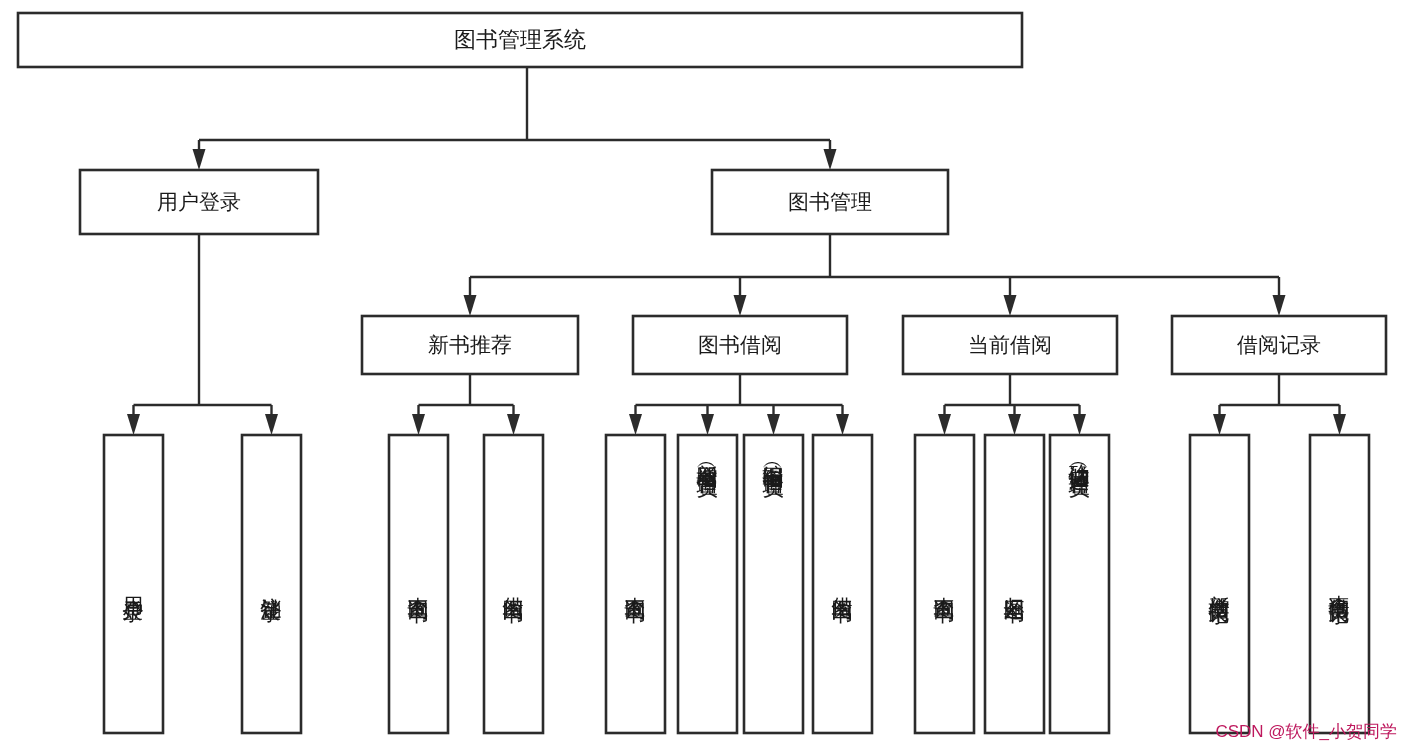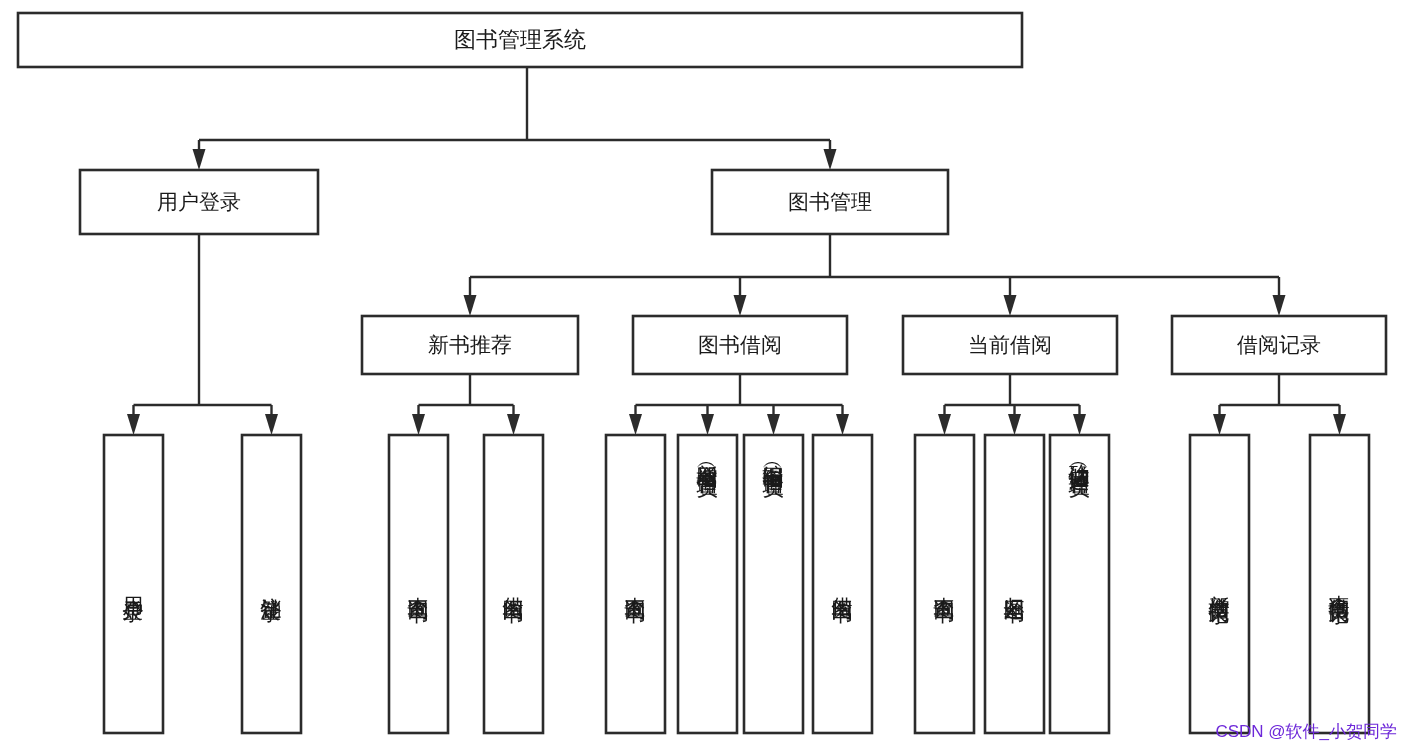--- a/index.html
+++ b/index.html
@@ -69,21 +69,21 @@
     color: #1a1a1a;
     letter-spacing: 2px;
     white-space: nowrap;
   }
   .watermark {
     position: absolute;
     right: 8px;
     bottom: 4px;
     font-family: "Liberation Sans", "DejaVu Sans", sans-serif;
     font-size: 17px;
-    color: #6d28d9;
+    color: #be185d;
     white-space: nowrap;
     user-select: none;
   }
 </style>
 </head>
 <body>
 
 <div id="diagram-root">
 
   <svg class="diagram-canvas" viewBox="0 0 1405 747">

